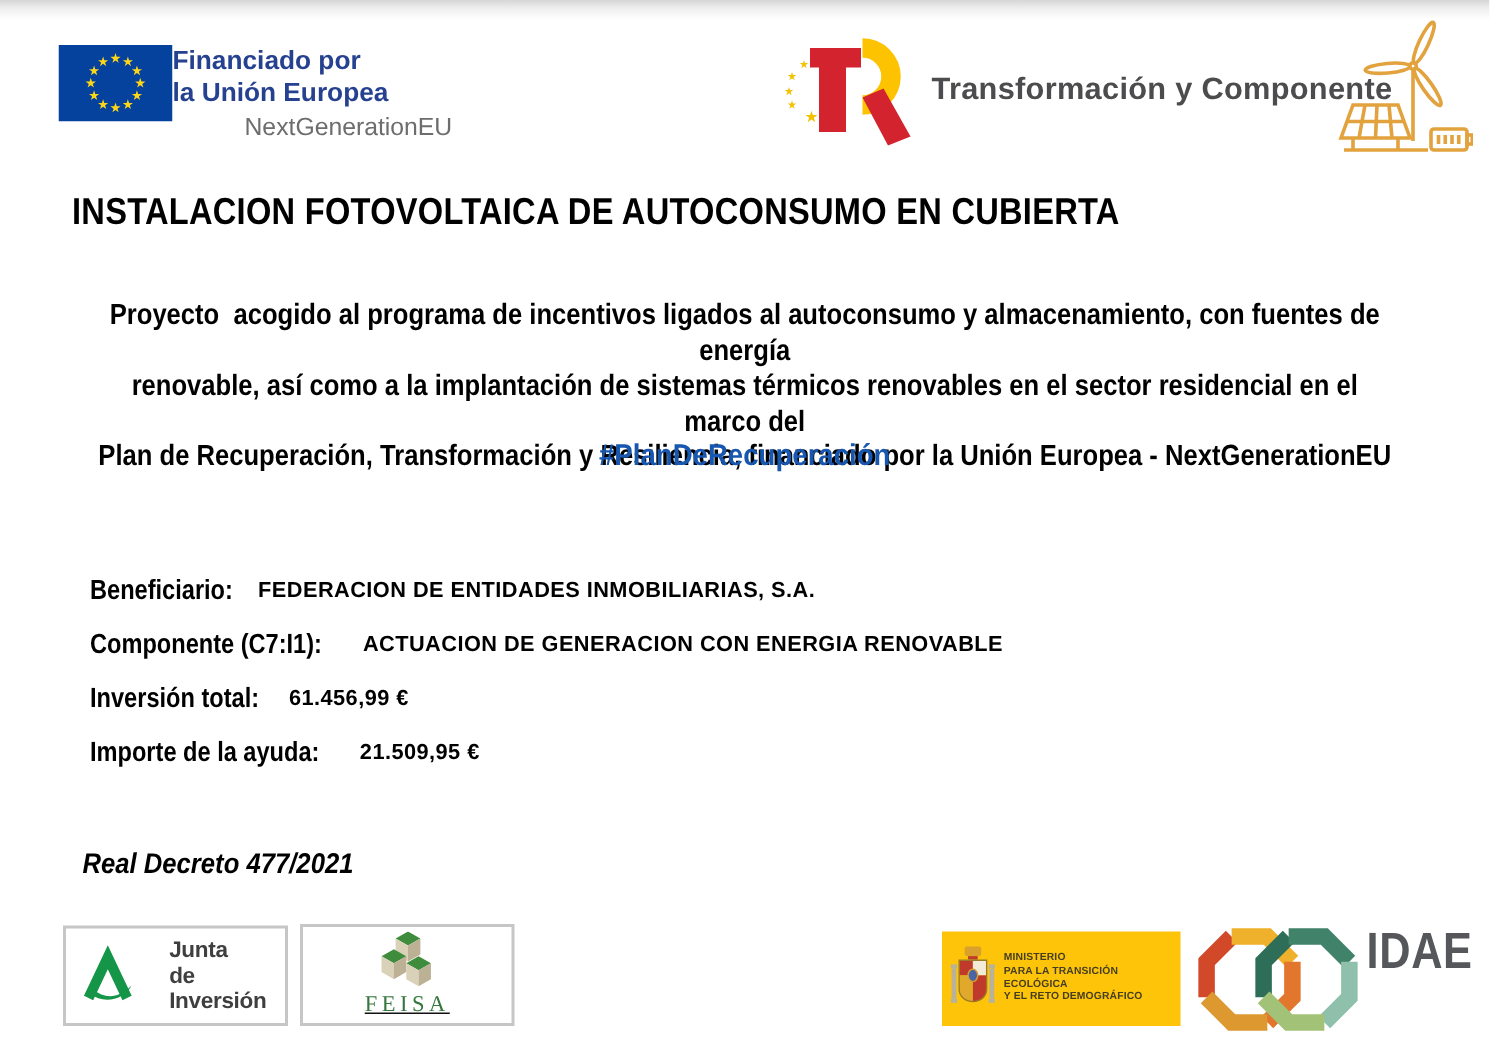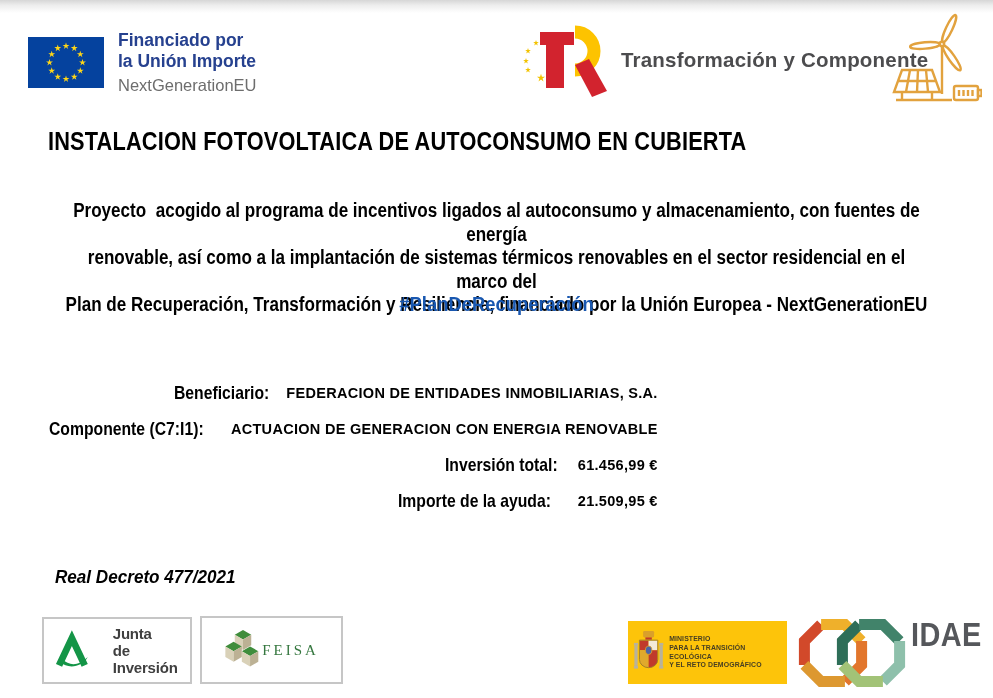--- a/index.html
+++ b/index.html
@@ -5,58 +5,58 @@
   * { margin:0; padding:0; box-sizing:border-box; }
   html,body { background:#fff; }
   body {
     width:993px; height:698px; position:relative; overflow:hidden;
     font-family:"Liberation Sans", sans-serif; color:#111;
   }
   .top-shade { position:absolute; top:0; left:0; width:993px; height:13px;
     background:linear-gradient(180deg,#d6d6d6 0%,#ededed 40%,#ffffff 100%); }
 
   
-  .eu-block { position:absolute; left:28px; top:30px; display:flex; gap:14px; align-items:center; }
+  .eu-block { position:absolute; left:39px; top:30px; display:flex; align-items:flex-start; }
   .eu-text .b { font-weight:bold; color:#26418f; font-size:17.5px; line-height:21px; }
-  .eu-text .g { color:#6d6d6d; font-size:16.5px; line-height:20px; margin-top:3px; }
+  .eu-text .g { color:#6d6d6d; font-size:16.5px; line-height:20px; margin-top:3px;margin-left:48px; }
 
   .prtr-block { position:absolute; left:518px; top:15px; display:flex; align-items:center; }
   .prtr-text { margin-left:8px; font-weight:bold; color:#4c4c4e; font-size:20.5px; line-height:26px; letter-spacing:.2px; }
 
   .renew-block { position:absolute; left:882px; top:12px; }
 
   
   .main-title { position:absolute; left:48px; top:127px; font-size:25px; font-weight:bold; color:#000;
     transform:scaleX(.87); transform-origin:0 50%; white-space:nowrap; letter-spacing:.2px; }
 
   .para { position:absolute; left:0; top:199px; width:993px; text-align:center;
     font-weight:bold; font-size:19.5px; line-height:23.5px; color:#000;
     transform:scaleX(.875); transform-origin:50% 0; }
   .para div { white-space:pre-wrap; }
 
   .hashtag { position:absolute; left:0; top:293px; width:993px; text-align:center;
     font-weight:bold; font-size:20px; color:#1857b0; transform:scaleX(.92); transform-origin:50% 0; }
 
-  .details { position:absolute; left:49px; top:382px;text-align:right; }
+  .details { position:absolute; left:60px; top:382px; }
   .drow { white-space:nowrap; height:22px; margin-bottom:14px; }
   .dlabel { display:inline-block; font-size:18.5px; font-weight:bold; color:#000;
     transform:scaleX(.85); transform-origin:0 50%; }
   .dvalue { display:inline-block; font-size:14.5px; font-weight:bold; color:#000;
     letter-spacing:.3px; vertical-align:1px; }
 
   .decree { position:absolute; left:55px; top:566px; font-size:19px; font-weight:bold; font-style:italic;
     transform:scaleX(.9); transform-origin:0 50%; color:#000; }
 
   
   .junta-box { position:absolute; left:42px; top:617px; width:150px; height:67px;
     border:2px solid #c6c6c6; background:#fff; display:flex; align-items:center; padding-left:9px; gap:22px; }
   .junta-text { font-size:15px; font-weight:bold; color:#3f3f3f; line-height:17px; letter-spacing:-.2px; }
 
   .feisa-box { position:absolute; left:200px; top:616px; width:143px; height:68px;
-    border:2px solid #c6c6c6; background:#fff; display:flex; flex-direction:row; align-items:center; justify-content:center; }
+    border:2px solid #c6c6c6; background:#fff; display:flex; flex-direction:column; align-items:center; justify-content:center;text-decoration:underline; }
   .feisa-label { font-family:"Liberation Serif", serif; font-size:15px; color:#35773f; letter-spacing:3px; margin-top:1px; }
 
   .ministerio-box { position:absolute; left:628px; top:621px; width:159px; height:63px;
     background:#fdc40a; display:flex; align-items:center; padding-left:5px; gap:5px; }
   .min-text { font-size:6.9px; font-weight:bold; color:#463e22; line-height:8.6px; letter-spacing:.1px; }
 
   .idae-box { position:absolute; left:797px; top:615px; display:flex; }
   .idae-label { font-size:34px; font-weight:bold; color:#55575b; letter-spacing:.5px;
     transform:scaleX(.85); transform-origin:0 50%; margin-left:2px; }
 </style>
@@ -81,21 +81,21 @@
       <use href="#star" transform="translate(38,42) scale(.72)"></use>
       <use href="#star" transform="translate(29.75,39.79) scale(.72)"></use>
       <use href="#star" transform="translate(23.71,33.75) scale(.72)"></use>
       <use href="#star" transform="translate(21.5,25.5) scale(.72)"></use>
       <use href="#star" transform="translate(23.71,17.25) scale(.72)"></use>
       <use href="#star" transform="translate(29.75,11.21) scale(.72)"></use>
     </g>
   </svg>
   <div class="eu-text">
     <div class="b">Financiado por</div>
-    <div class="b">la Unión Importe</div>
+    <div class="b">la Unión Europea</div>
     <div class="g">NextGenerationEU</div>
   </div>
 </div>
 
 <div class="prtr-block">
   <svg width="95" height="90" viewBox="0 0 95 90">
     <g fill="#f2c200">
       <use href="#star" transform="translate(18,28) scale(.6)"></use>
       <use href="#star" transform="translate(10,36) scale(.6)"></use>
       <use href="#star" transform="translate(8,46) scale(.6)"></use>

